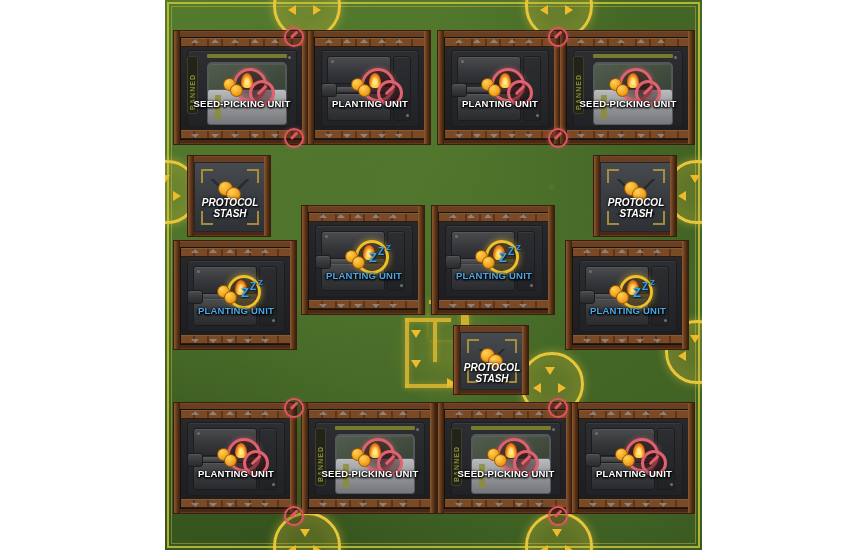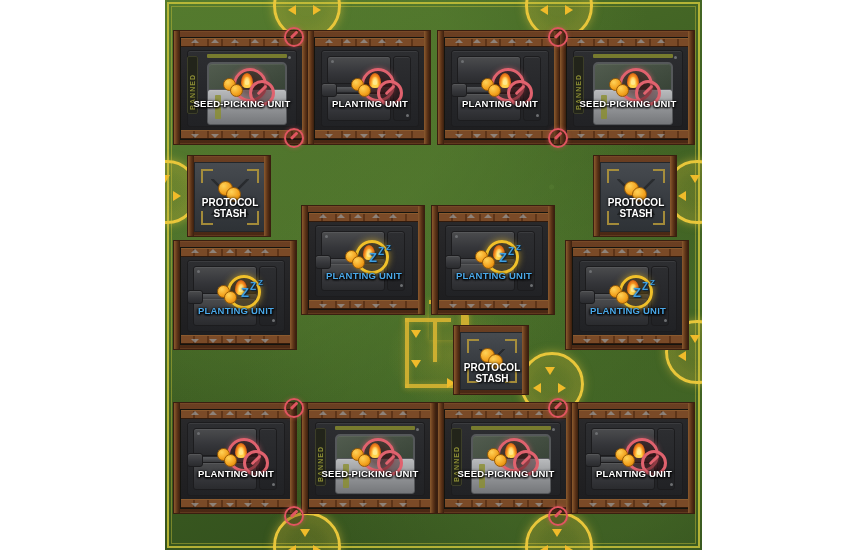--- a/index.html
+++ b/index.html
@@ -119,20 +119,21 @@
 
   
   .chev{position:absolute;width:0;height:0;border-style:solid;opacity:.65;}
   .chev.up{border-width:0 4px 4px 4px;border-color:transparent transparent #9aa0a6 transparent;}
   .chev.dn{border-width:4px 4px 0 4px;border-color:#9aa0a6 transparent transparent transparent;}
 
   
   .stash .inner{
     background:linear-gradient(180deg,#474b50 0%,#3a3e43 45%,#2e3236 100%);
     border:1px solid #23262a;
+    font-style:italic;
   }
   .stash-corner{
     position:absolute;width:10px;height:12px;
     border:2px solid #b79a3a;opacity:.85;
   }
   .sc-tl{top:6px;left:6px;border-right:none;border-bottom:none;}
   .sc-tr{top:6px;right:6px;border-left:none;border-bottom:none;}
   .sc-bl{bottom:6px;left:6px;border-right:none;border-top:none;}
   .sc-br{bottom:6px;right:6px;border-left:none;border-top:none;}
   .stash-x{

